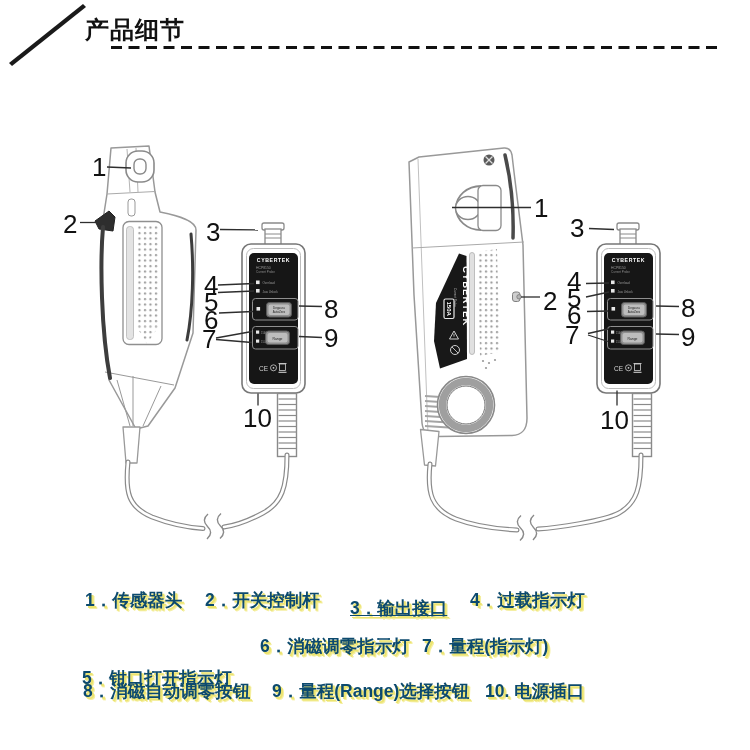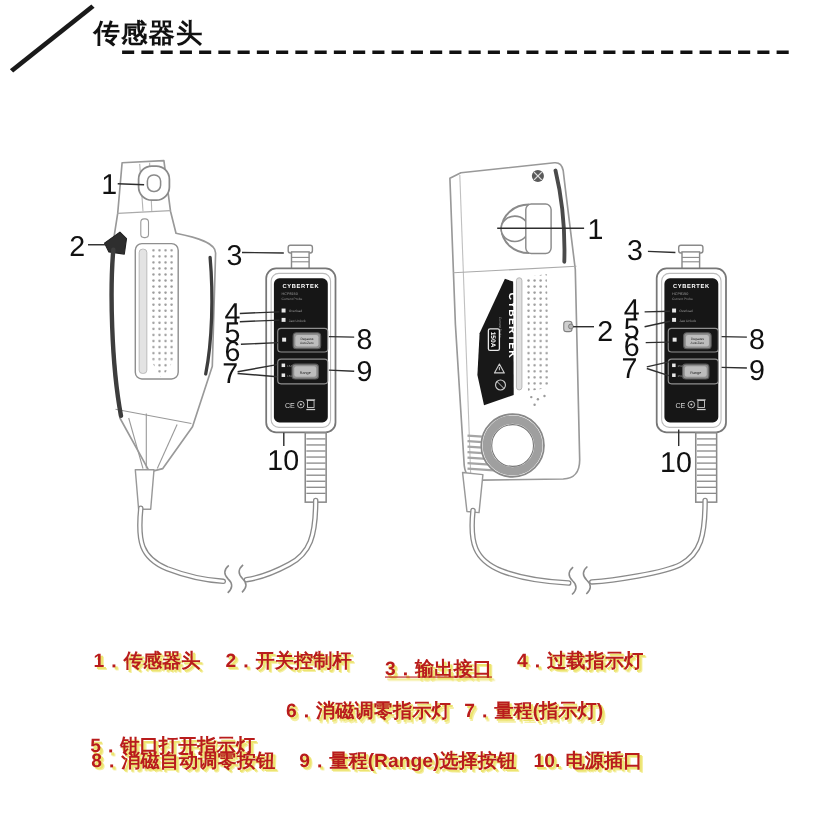--- a/index.html
+++ b/index.html
@@ -3,21 +3,21 @@
 <meta charset="utf-8">
 <style>
   html,body{margin:0;padding:0;background:#fff;}
   body{font-family:"Liberation Sans","DejaVu Sans",sans-serif;}
   #stage{position:relative;width:750px;height:750px;background:#fff;overflow:hidden;}
   #art{position:absolute;left:0;top:0;width:750px;height:750px;}
   #art text{font-family:"Liberation Sans","DejaVu Sans",sans-serif;}
   .abs{position:absolute;white-space:nowrap;}
   .title-zh{left:85px;top:14px;font-size:24px;font-weight:bold;letter-spacing:1px;color:#111;}
   .title-en{left:44px;top:50px;font-size:17px;font-weight:bold;letter-spacing:0.4px;color:#111;}
-  .legend-item{font-size:17.5px;font-weight:bold;color:#b91c1c;
+  .legend-item{font-size:17.5px;font-weight:bold;color:#0c4a6e;
     text-shadow:2px 2px 0 #ece470,3px 3px 0 #f5efa3;}
 </style>
 </head>
 <body>
 
 <div id="stage">
 
 <svg id="art" viewBox="0 0 750 750" xmlns="http://www.w3.org/2000/svg" xmlns:xlink="http://www.w3.org/1999/xlink">
   <defs>
     <pattern id="dotpat" width="5.5" height="5.5" patternUnits="userSpaceOnUse">
@@ -225,21 +225,21 @@
       <text x="567" y="307">5</text>
       <text x="567" y="323.5">6</text>
       <text x="565" y="343.5">7</text>
       <text x="681" y="317">8</text>
       <text x="681" y="345.5">9</text>
       <text x="600" y="429">10</text>
     </g>
   </g>
 </svg>
 
-  <div class="abs title-zh">传感器头</div>
+  <div class="abs title-zh">产品细节</div>
 
   <div>
     <span class="abs legend-item" style="left:85px;top:588px;">1．传感器头</span>
     <span class="abs legend-item" style="left:205px;top:588px;text-align:center;">2．开关控制杆</span>
     <span class="abs legend-item" style="left:350px;top:596px;text-decoration:underline;">3．输出接口</span>
     <span class="abs legend-item" style="left:470px;top:588px;">4．过载指示灯</span>
     <span class="abs legend-item" style="left:82px;top:634px;margin-top:32px;">5．钳口打开指示灯</span>
     <span class="abs legend-item" style="left:260px;top:634px;">6．消磁调零指示灯</span>
     <span class="abs legend-item" style="left:422px;top:634px;">7．量程(指示灯)</span>
     <span class="abs legend-item" style="left:83px;top:679px;text-align:right;">8．消磁自动调零按钮</span>

